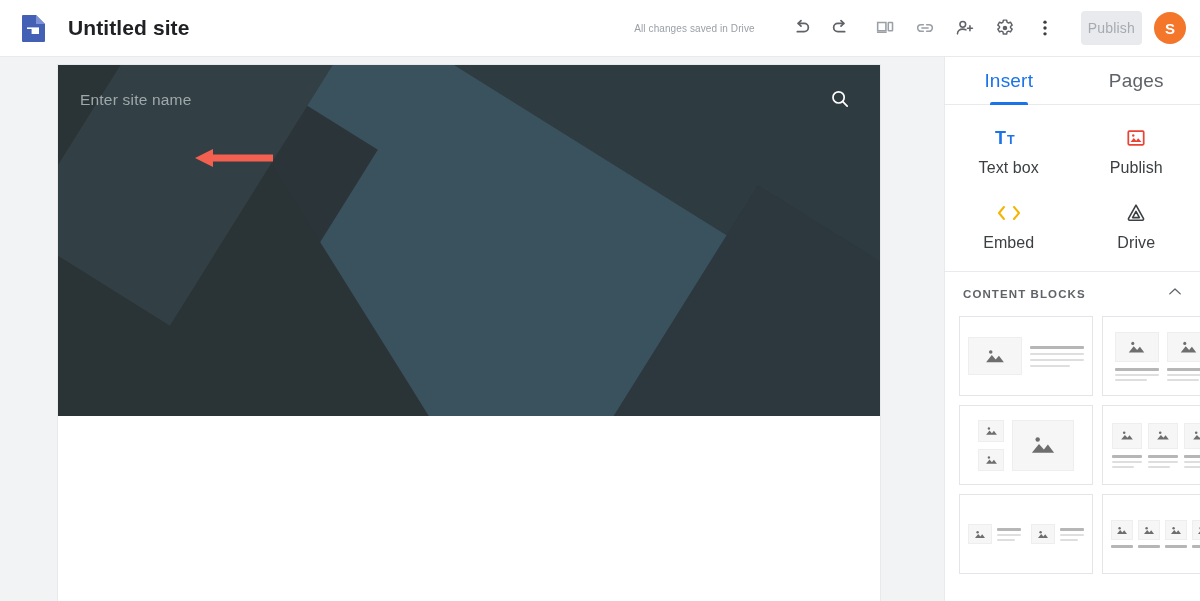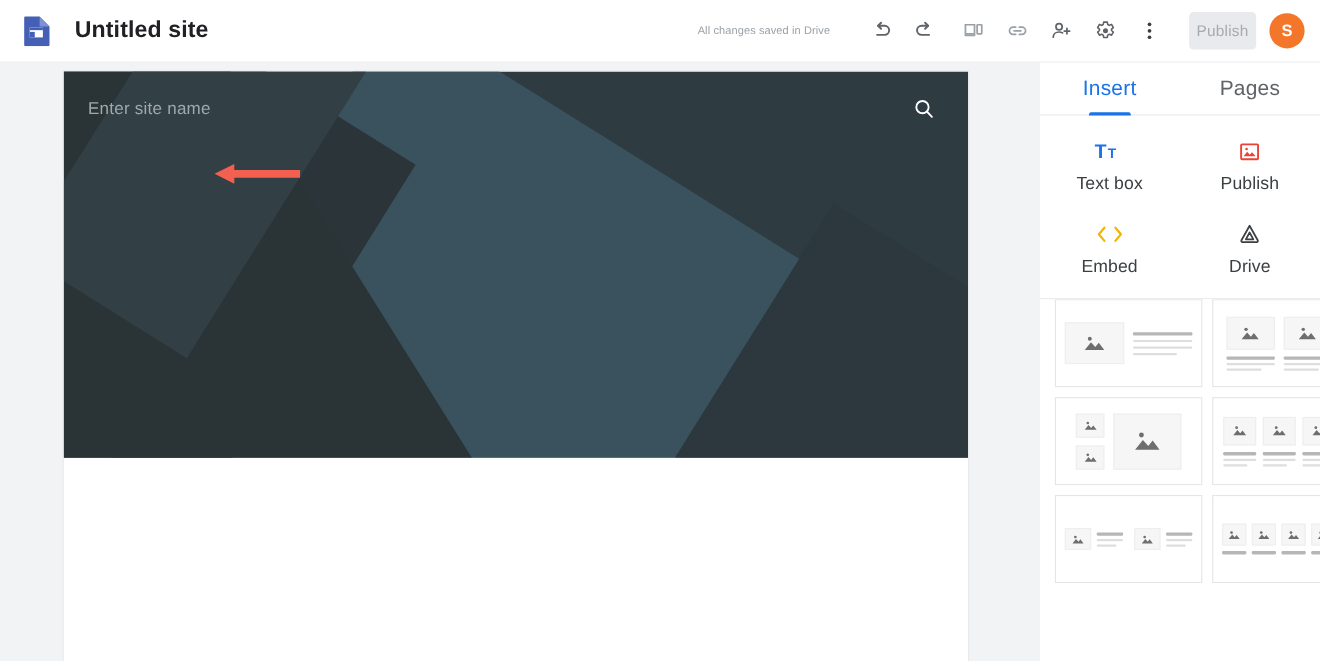--- a/index.html
+++ b/index.html
@@ -339,20 +339,28 @@
           <div class="insert-icon">
             <svg width="24" height="24" viewBox="0 0 24 24" fill="none" stroke="#3c4043" stroke-width="1.6" stroke-linejoin="round">
               <path d="M12 4.2l7.4 13.2a1.2 1.2 0 0 1-1 1.8H5.6a1.2 1.2 0 0 1-1-1.8z"></path>
               <path d="M12 10.4l3.4 6.2H8.6z"></path>
             </svg>
           </div>
           <div class="lbl">Drive</div>
         </div>
       </div>
 
+      <div class="section-head">
+        <div class="t">CONTENT BLOCKS</div>
+        <div>
+          <svg width="18" height="18" viewBox="0 0 24 24" fill="none" stroke="#5f6368" stroke-width="1.8" stroke-linecap="round" stroke-linejoin="round">
+            <polyline points="5,14.5 12,8 19,14.5"></polyline>
+          </svg>
+        </div>
+      </div>
 
       <div class="blocks">
 
         <div class="block">
           <div class="b-row" style="gap:8px;">
             <div class="ph" style="width:54px;height:38px;">
               <svg width="22" height="16" viewBox="0 0 24 18" fill="#6e6e6e">
                 <path d="M2 16l6.4-8 4.4 5 3.6-4.4L22 16z"></path>
                   <circle cx="7.2" cy="4.4" r="2"></circle>
               </svg>

